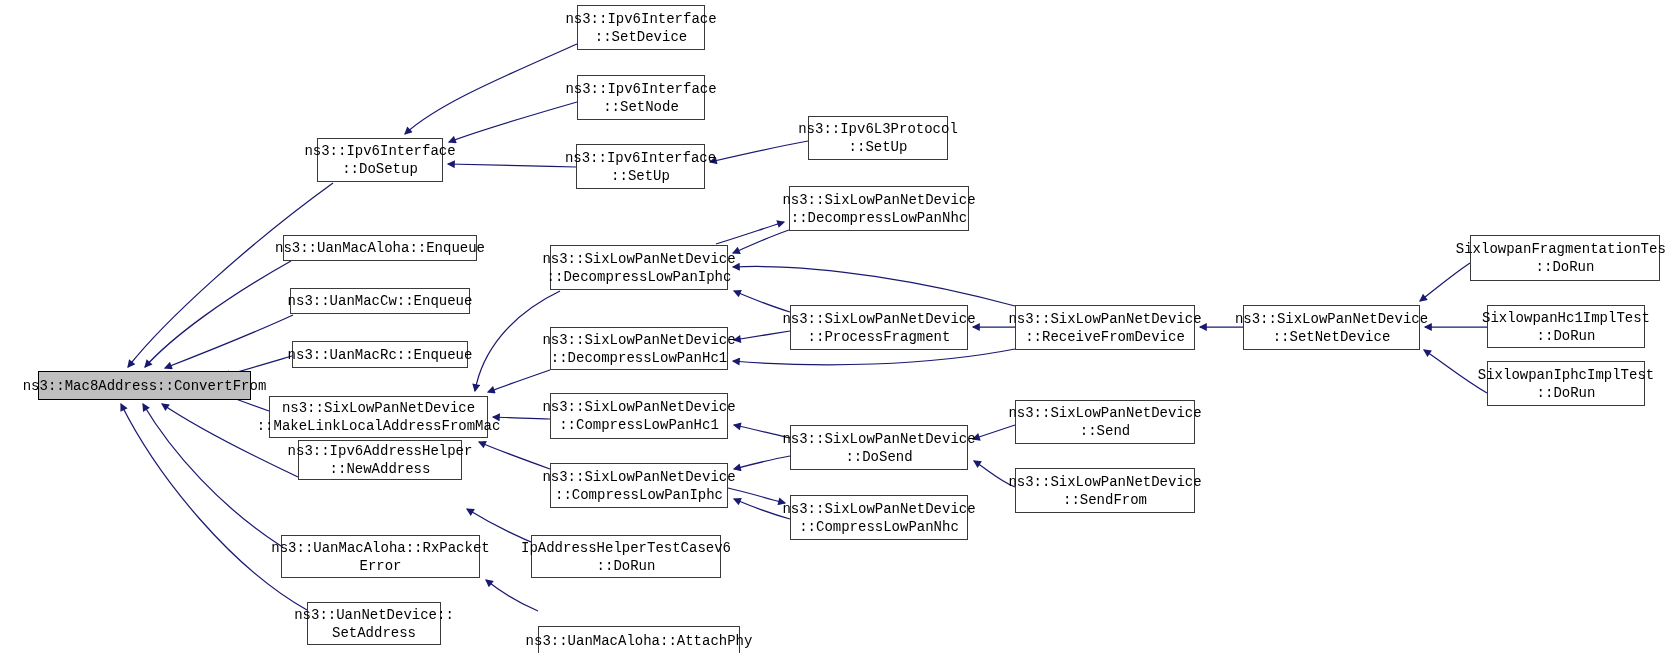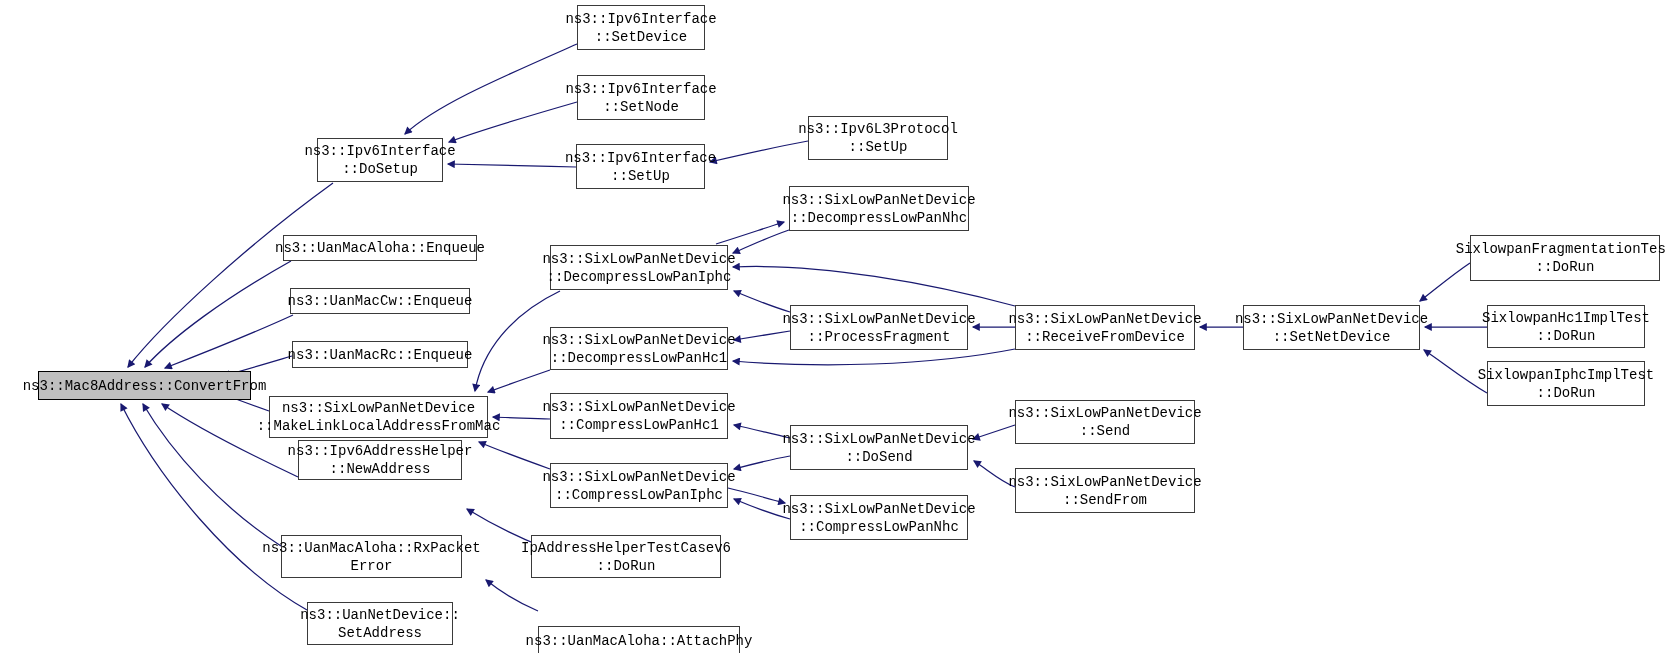--- a/index.html
+++ b/index.html
@@ -95,25 +95,25 @@
         <span>ns3::UanMacRc::Enqueue</span>
       </div>
       <div class="node" style="left: 269px; top: 396px; width: 219px; height: 42px;">
         <span>ns3::SixLowPanNetDevice</span>
         <span>::MakeLinkLocalAddressFromMac</span>
       </div>
       <div class="node" style="left: 298px; top: 440px; width: 164px; height: 40px;">
         <span>ns3::Ipv6AddressHelper</span>
         <span>::NewAddress</span>
       </div>
-      <div class="node" style="left: 281px; top: 535px; width: 181px; height: 43px; text-align: center;">
+      <div class="node" style="left: 281px; top: 535px; width: 199px; height: 43px; text-align: center;">
         <span>ns3::UanMacAloha::RxPacket</span>
         <span>Error</span>
       </div>
-      <div class="node" style="left: 307px; top: 602px; width: 146px; height: 43px; text-align: center;">
+      <div class="node" style="left: 307px; top: 602px; width: 134px; height: 43px; text-align: center;">
         <span>ns3::UanNetDevice::</span>
         <span>SetAddress</span>
       </div>
       <div class="node" style="left: 550px; top: 245px; width: 178px; height: 45px;">
         <span>ns3::SixLowPanNetDevice</span>
         <span>::DecompressLowPanIphc</span>
       </div>
       <div class="node" style="left: 550px; top: 327px; width: 178px; height: 43px;">
         <span>ns3::SixLowPanNetDevice</span>
         <span>::DecompressLowPanHc1</span>

